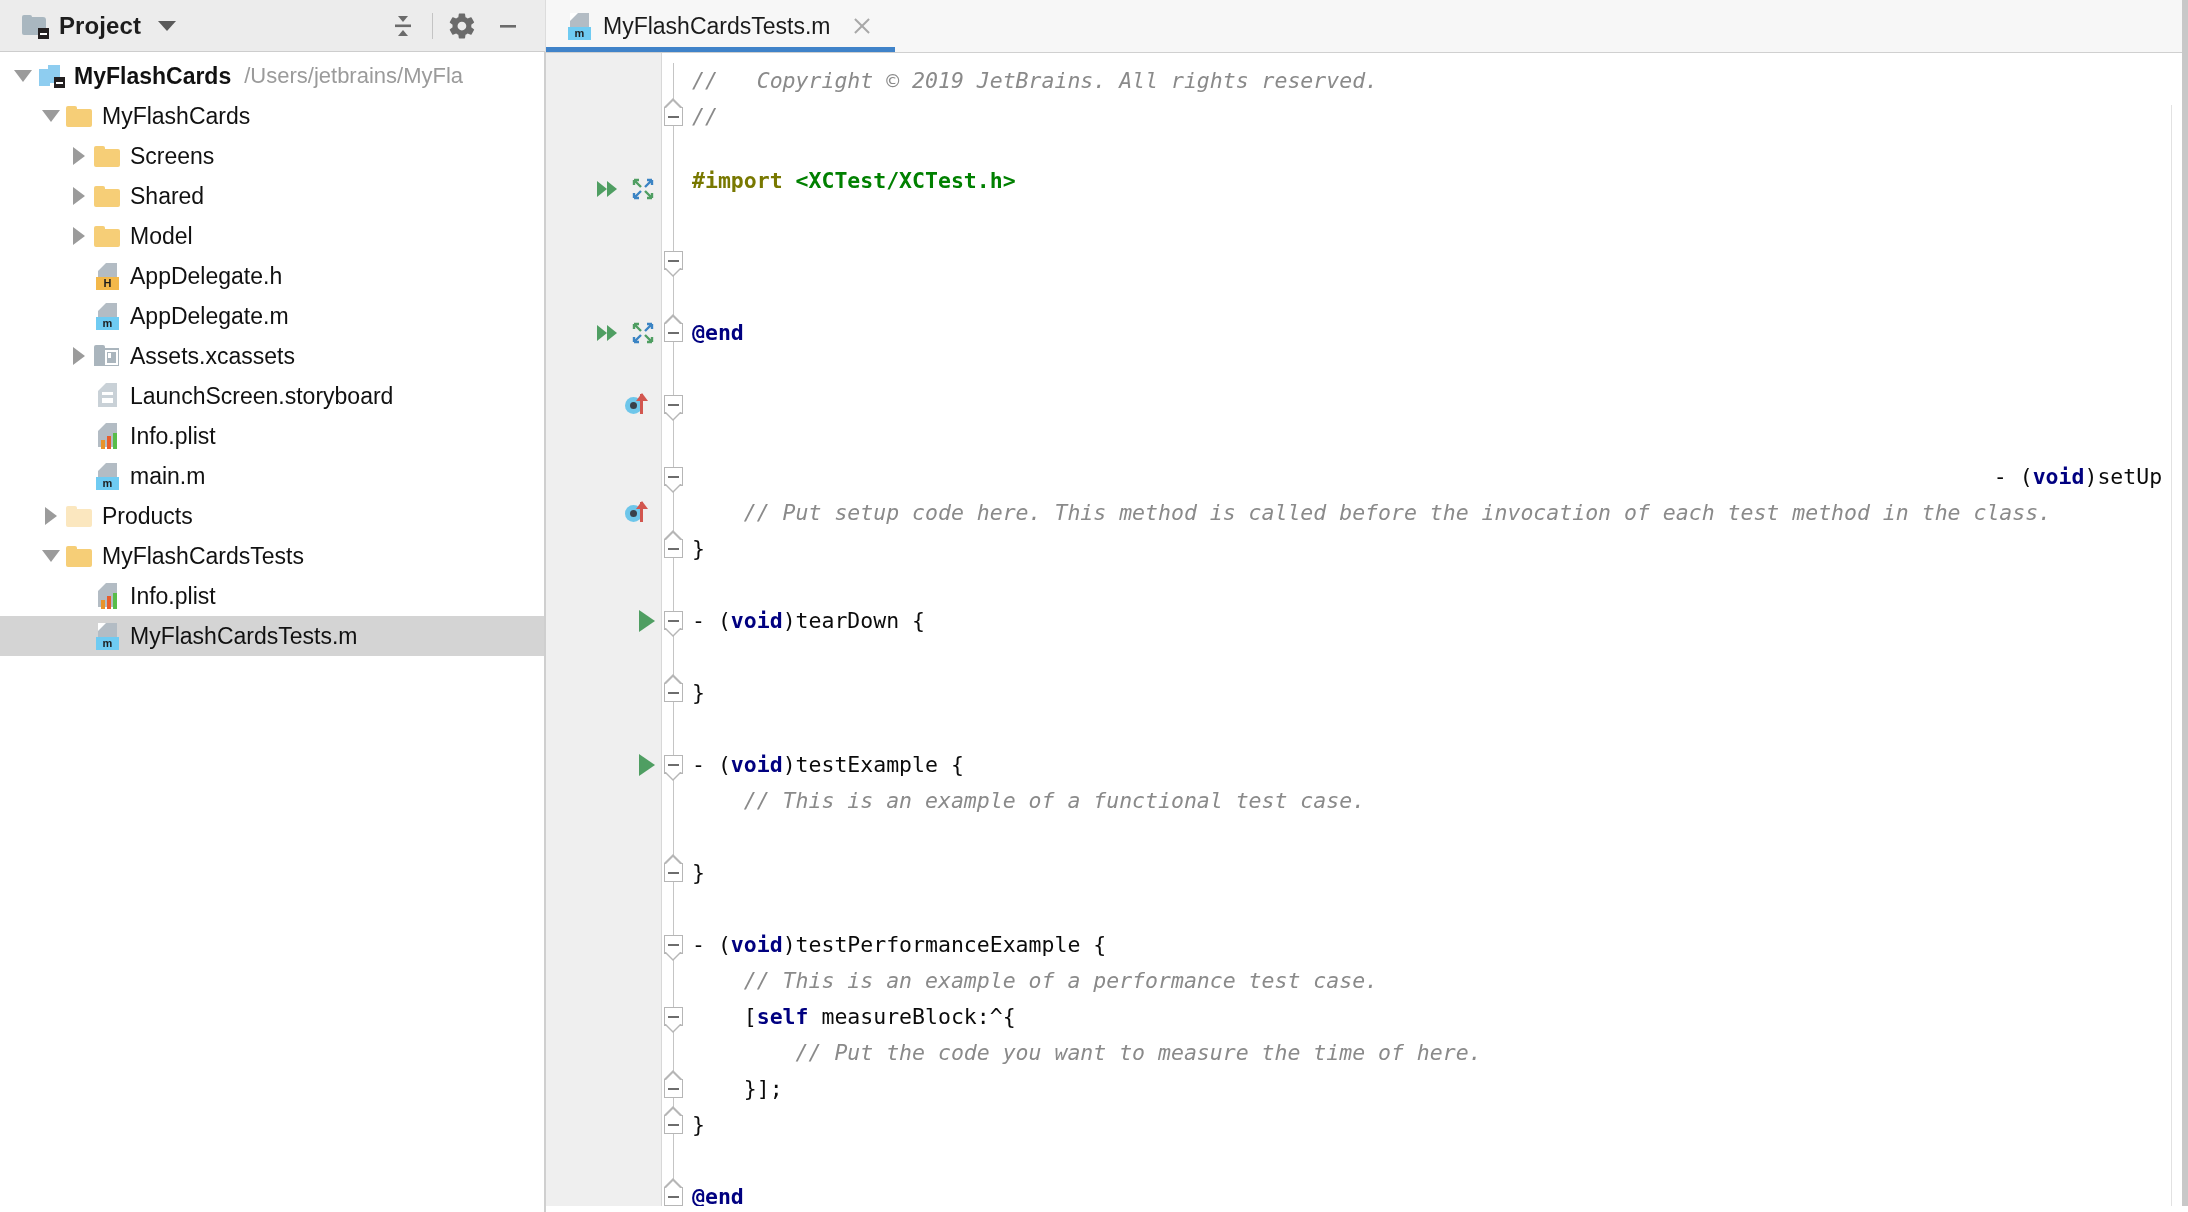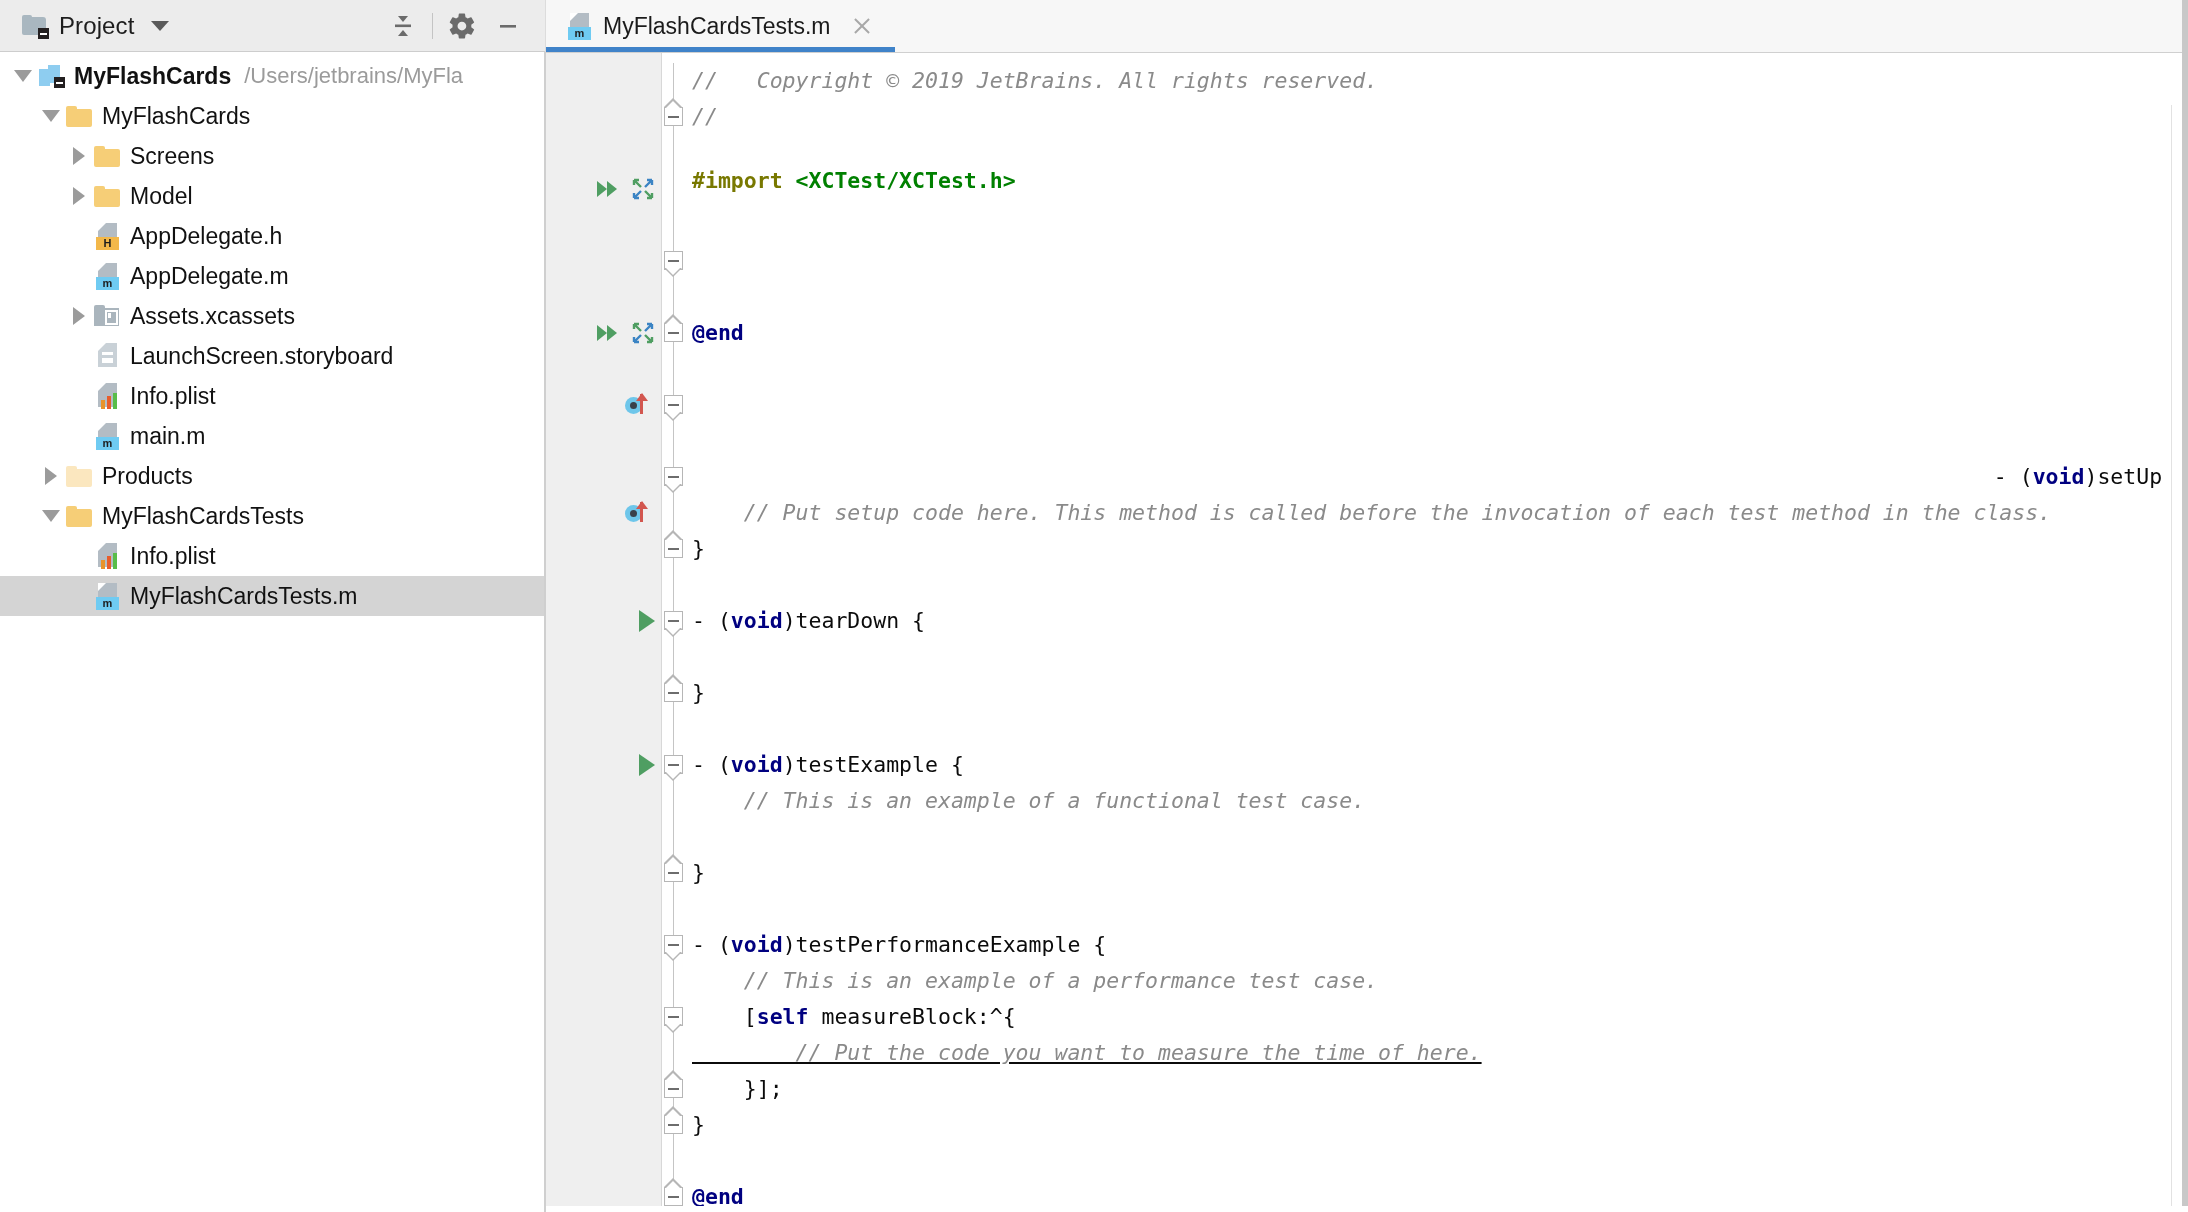--- a/index.html
+++ b/index.html
@@ -37,20 +37,21 @@
   }
   #project-toolbar {
     height: 52px;
     flex: 0 0 52px;
     background: #ececec;
     border-bottom: 1px solid #cdcdcd;
     display: flex;
     align-items: center;
     padding: 0 14px 0 22px;
     box-sizing: border-box;
+    font-weight: bold;
   }
   .tw-title {
     display: flex;
     align-items: center;
     gap: 11px;
     flex: 1 1 auto;
   }
   .tw-title-label {
     font-size: 24px;
     color: #1d1d1d;
@@ -512,20 +513,32 @@
           <span style="width: 66px; flex: 0 0 66px;"></span>
           <span class="twisty">
             <span class="t-right"></span>
           </span>
           <span class="ticon">
             <span class="ic-folder">
               <i></i>
             </span>
           </span>
           <span class="tlabel">Screens</span>
+        </div>
+        <div class="row">
+          <span style="width: 66px; flex: 0 0 66px;"></span>
+          <span class="twisty">
+            <span class="t-right"></span>
+          </span>
+          <span class="ticon">
+            <span class="ic-folder">
+              <i></i>
+            </span>
+          </span>
+          <span class="tlabel">Shared</span>
         </div>
         <div class="row">
           <span style="width: 66px; flex: 0 0 66px;"></span>
           <span class="twisty">
             <span class="t-right"></span>
           </span>
           <span class="ticon">
             <span class="ic-folder">
               <i></i>
             </span>
@@ -790,21 +803,21 @@
           <div class="code-line" style="position: absolute; left: 0px; right: 0px; top: 550px;"><span>- (</span><span class="kw">void</span><span>)tearDown {</span></div>
           <div class="code-line" style="position: absolute; left: 0px; right: 0px; top: 622px;"><span>}</span></div>
           <div class="code-line" style="position: absolute; left: 0px; right: 0px; top: 658px;">&nbsp;</div>
           <div class="code-line" style="position: absolute; left: 0px; right: 0px; top: 694px;"><span>- (</span><span class="kw">void</span><span>)testExample {</span></div>
           <div class="code-line" style="position: absolute; left: 0px; right: 0px; top: 730px;"><span class="cmt">    // This is an example of a functional test case.</span></div>
           <div class="code-line" style="position: absolute; left: 0px; right: 0px; top: 802px;"><span>}</span></div>
           <div class="code-line" style="position: absolute; left: 0px; right: 0px; top: 838px;">&nbsp;</div>
           <div class="code-line" style="position: absolute; left: 0px; right: 0px; top: 874px;"><span>- (</span><span class="kw">void</span><span>)testPerformanceExample {</span></div>
           <div class="code-line" style="position: absolute; left: 0px; right: 0px; top: 910px;"><span class="cmt">    // This is an example of a performance test case.</span></div>
           <div class="code-line" style="position: absolute; left: 0px; right: 0px; top: 946px;"><span>    [</span><span class="kw">self</span><span> measureBlock:^{</span></div>
-          <div class="code-line" style="position: absolute; left: 0px; right: 0px; top: 982px; text-decoration: underline;"><span class="cmt">        // Put the code you want to measure the time of here.</span></div>
+          <div class="code-line" style="position: absolute; left: 0px; right: 0px; top: 982px;"><span class="cmt">        // Put the code you want to measure the time of here.</span></div>
           <div class="code-line" style="position: absolute; left: 0px; right: 0px; top: 1018px;"><span>    }];</span></div>
           <div class="code-line" style="position: absolute; left: 0px; right: 0px; top: 1054px;"><span>}</span></div>
           <div class="code-line" style="position: absolute; left: 0px; right: 0px; top: 1090px;">&nbsp;</div>
           <div class="code-line" style="position: absolute; left: 0px; right: 0px; top: 1126px;"><span class="kw">@end</span></div>
         </div>
       <div id="right-edge"></div>
     </div>
   </div>
 
   <div id="outer-right"></div>

